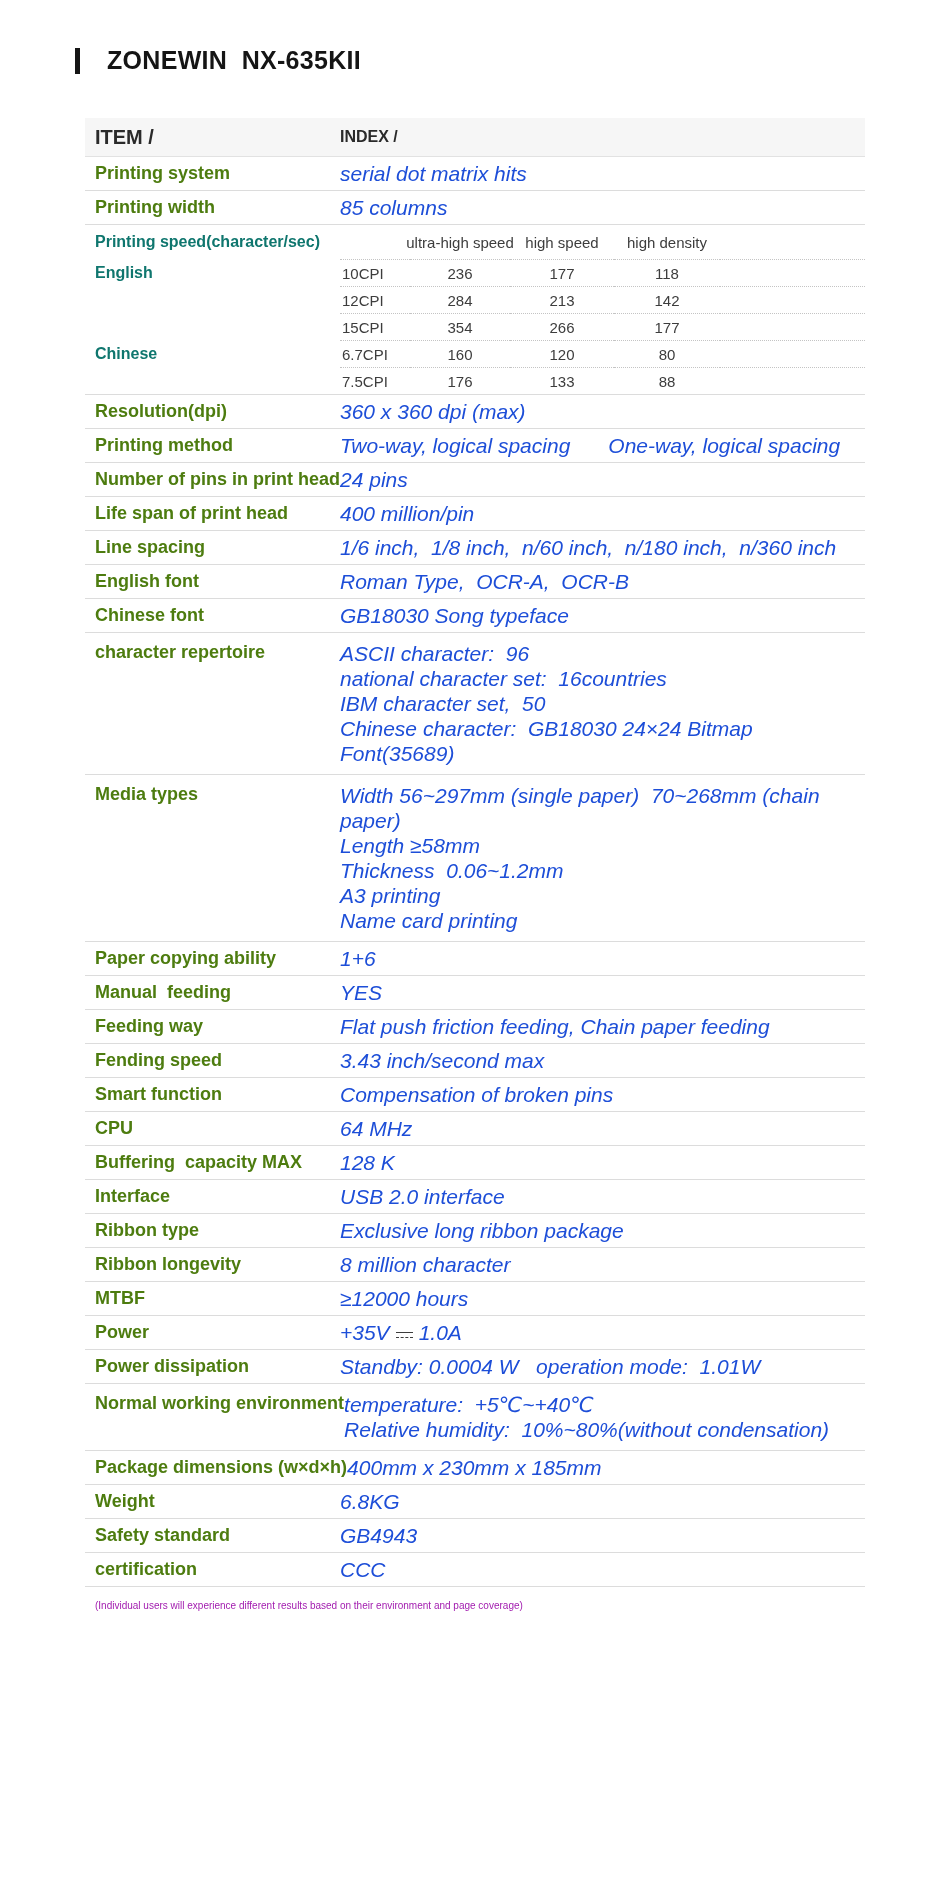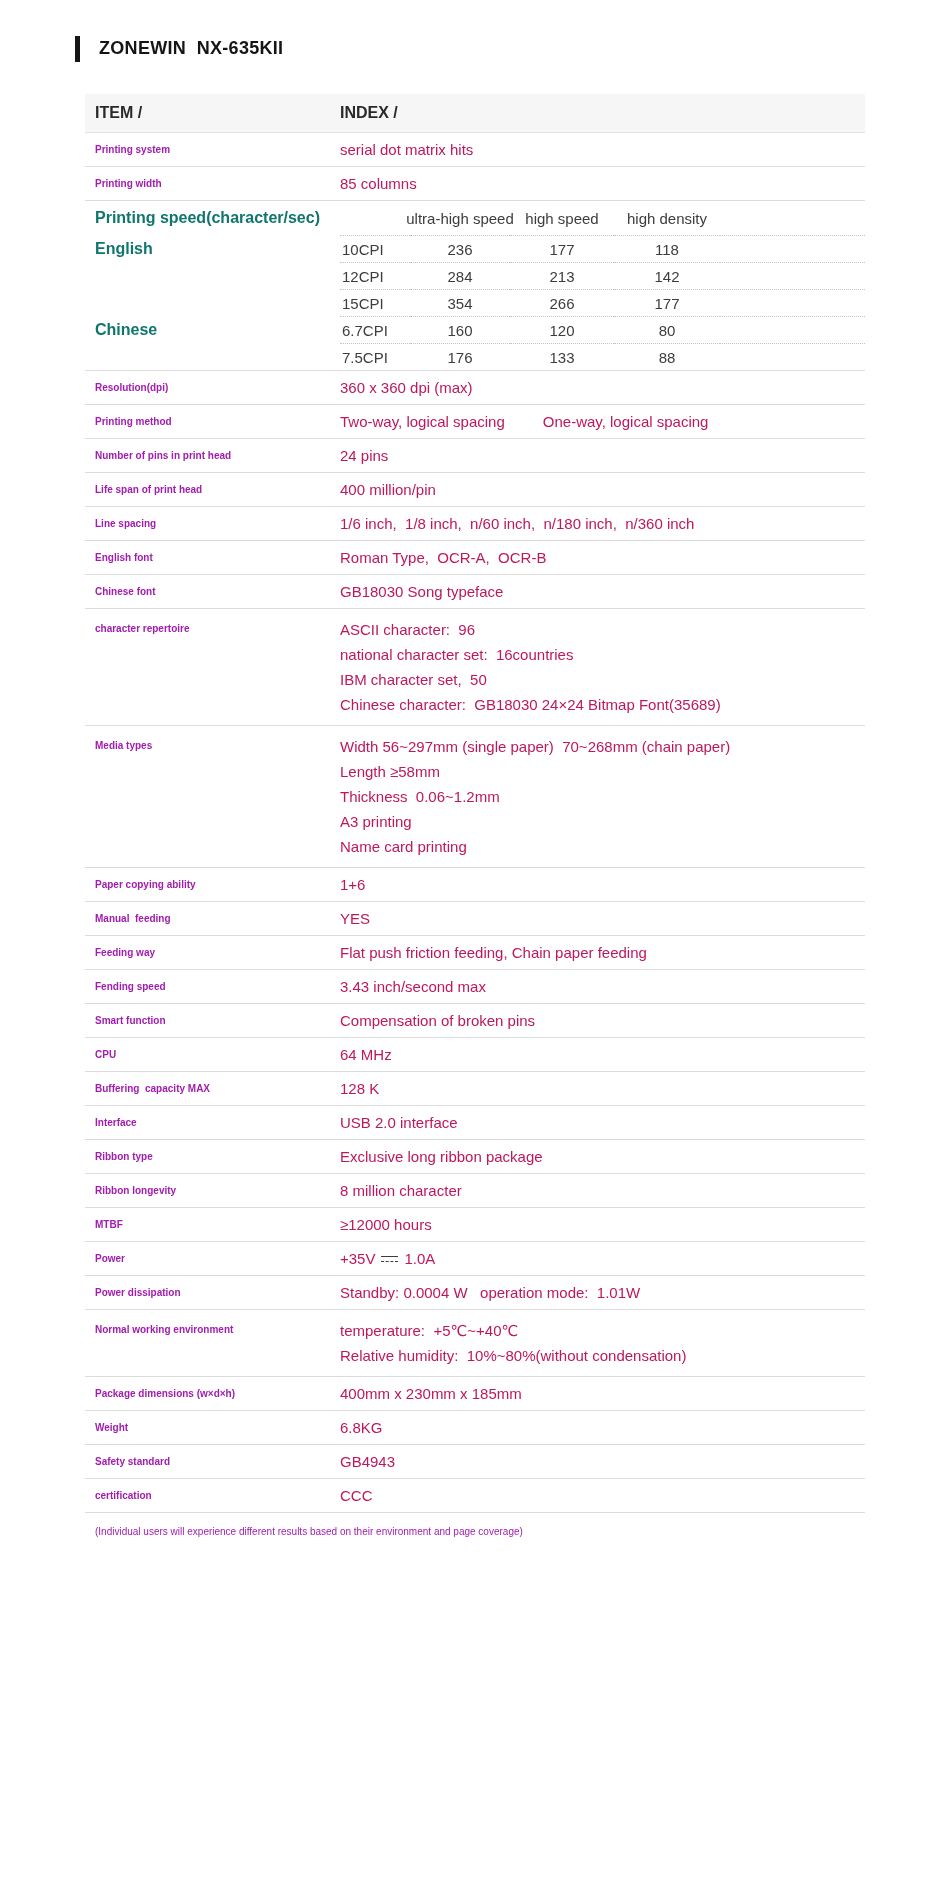--- a/index.html
+++ b/index.html
@@ -4,44 +4,44 @@
 <style>
   html,body { margin:0; padding:0; background:#ffffff; }
   body {
     width:950px; height:1900px; overflow:hidden; position:relative;
     font-family:"Liberation Sans","DejaVu Sans",sans-serif;
     -webkit-font-smoothing:antialiased;
   }
   .title-wrap { display:flex; align-items:center; margin:30px 0 0 75px; }
   .title-bar { width:5px; height:26px; background:#151515; margin-right:11px; }
   .page-title {
-    font-size:18px; font-weight:700; color:#151515; margin:8px;
+    font-size:25px; font-weight:700; color:#151515; margin:16px;
     letter-spacing:0.3px; white-space:pre;
   }
 
   .spec { margin:27px 0 0 85px; width:780px; }
 
   .thead {
     display:flex; align-items:center; height:38px;
     background:#f6f6f6; border-bottom:1px solid #e2e2e2;
   }
   .thead .h-item { flex:0 0 255px; box-sizing:border-box; padding-left:10px;
-    font-size:16px; font-weight:700; color:#2a2a2a; white-space:pre; }
+    font-size:20px; font-weight:700; color:#2a2a2a; white-space:pre; }
   .thead .h-index { font-size:16px; font-weight:700; color:#2a2a2a; white-space:pre; }
 
   .row {
     display:flex; align-items:center; box-sizing:border-box;
     min-height:34px; padding:7px 0; border-bottom:1px solid #dcdcdc;
   }
   .row .label {
     flex:0 0 255px; box-sizing:border-box; padding-left:10px;
-    font-size:10px; font-weight:700; color:#a21caf; line-height:19px; white-space:pre;
+    font-size:18px; font-weight:700; color:#4d7c0f; line-height:19px; white-space:pre;
   }
   .row .value, .row .value-lines {
-    font-size:15px; color:#be185d; line-height:19px; white-space:pre-wrap;
+    font-size:21px; color:#1d4ed8; line-height:19px; white-space:pre-wrap;font-style:italic;
   }
   .row.multi { align-items:flex-start; padding:8px 0; }
   .row.multi .label { padding-top:2px; }
   .value-lines .line { line-height:25px; white-space:pre-wrap; }
   .v-first { margin-right:38px; }
 
   
   .row.speed { padding:0; }
   .speed-grid {
     display:grid; width:780px;

